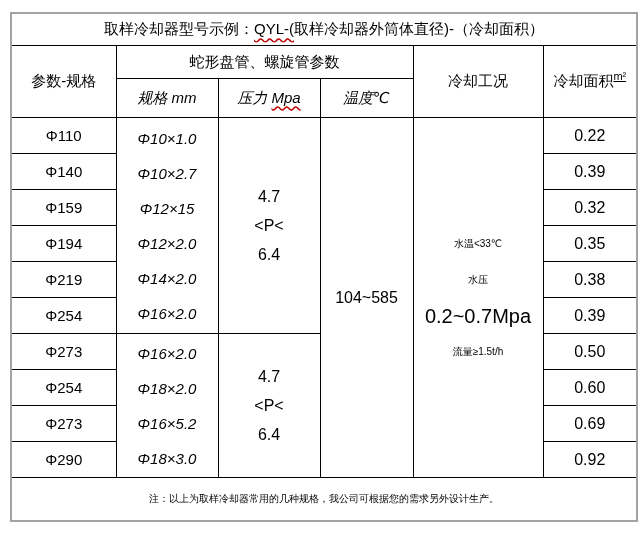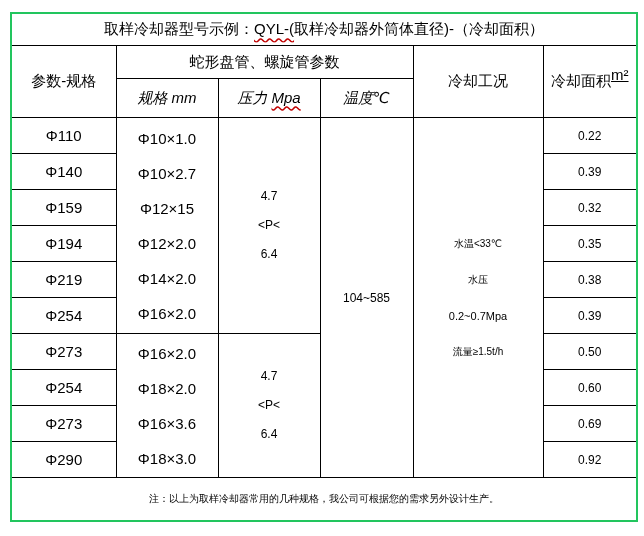--- a/index.html
+++ b/index.html
@@ -1,36 +1,36 @@
 <!DOCTYPE html>
 <html><head>
 <meta charset="utf-8">
 <style>
   html,body{margin:0;padding:0;background:#ffffff;}
   body{width:644px;height:536px;overflow:hidden;
        font-family:"Liberation Sans","DejaVu Sans",sans-serif;color:#000;}
   .page{padding:12px 0 0 10px;}
   table.spec{border-collapse:collapse;table-layout:fixed;width:626px;
-             border:2px solid #22c55e;}
+             border:2px solid #a3a3a3;}
   td{border:1px solid #000;text-align:center;vertical-align:middle;
      padding:0;font-size:15px;color:#000;overflow:hidden;}
   .title-cell{height:31px;font-size:15px;}
   .hrow1 td{height:32px;}
   .hrow2 td{height:38px;font-style:italic;}
   .drow td{height:35px;}
   .note-cell{height:42px;font-size:10px;}
-  .num{font-size:12px;}
+  .num{font-size:16px;}
   .wavy{text-decoration:underline;text-decoration-style:wavy;
         text-decoration-color:#c00000;text-decoration-skip-ink:none;
         text-underline-offset:3px;}
-  .lines div{line-height:35px;}
+  .lines div{line-height:35px;font-style:italic;}
   .lines-p div{line-height:29px;}
   .lines-c div{line-height:36px;font-size:10px;}
-  .lines-c div.num-line{font-size:11px;}
-  sup.sq{font-size:15px;vertical-align:super;line-height:0;text-decoration:underline;}
+  .lines-c div.num-line{font-size:20px;}
+  sup.sq{font-size:11px;vertical-align:super;line-height:0;text-decoration:underline;}
 </style>
 </head>
 <body>
 
 <div class="page">
   <table class="spec">
     <colgroup>
       <col style="width:105px">
         <col style="width:102px">
         <col style="width:102px">
@@ -106,21 +106,21 @@
     <tr class="drow">
       <td>Φ254</td>
       <td class="num">0.39</td>
     </tr>
 
     <tr class="drow">
       <td>Φ273</td>
       <td rowspan="4" class="lines">
         <div>Φ16×2.0</div>
         <div>Φ18×2.0</div>
-        <div>Φ16×3.6</div>
+        <div>Φ16×5.2</div>
         <div>Φ18×3.0</div>
       </td>
       <td rowspan="4" class="lines-p num">
         <div>4.7</div>
         <div>&lt;P&lt;</div>
         <div>6.4</div>
       </td>
       <td class="num">0.50</td>
     </tr>
     <tr class="drow">

